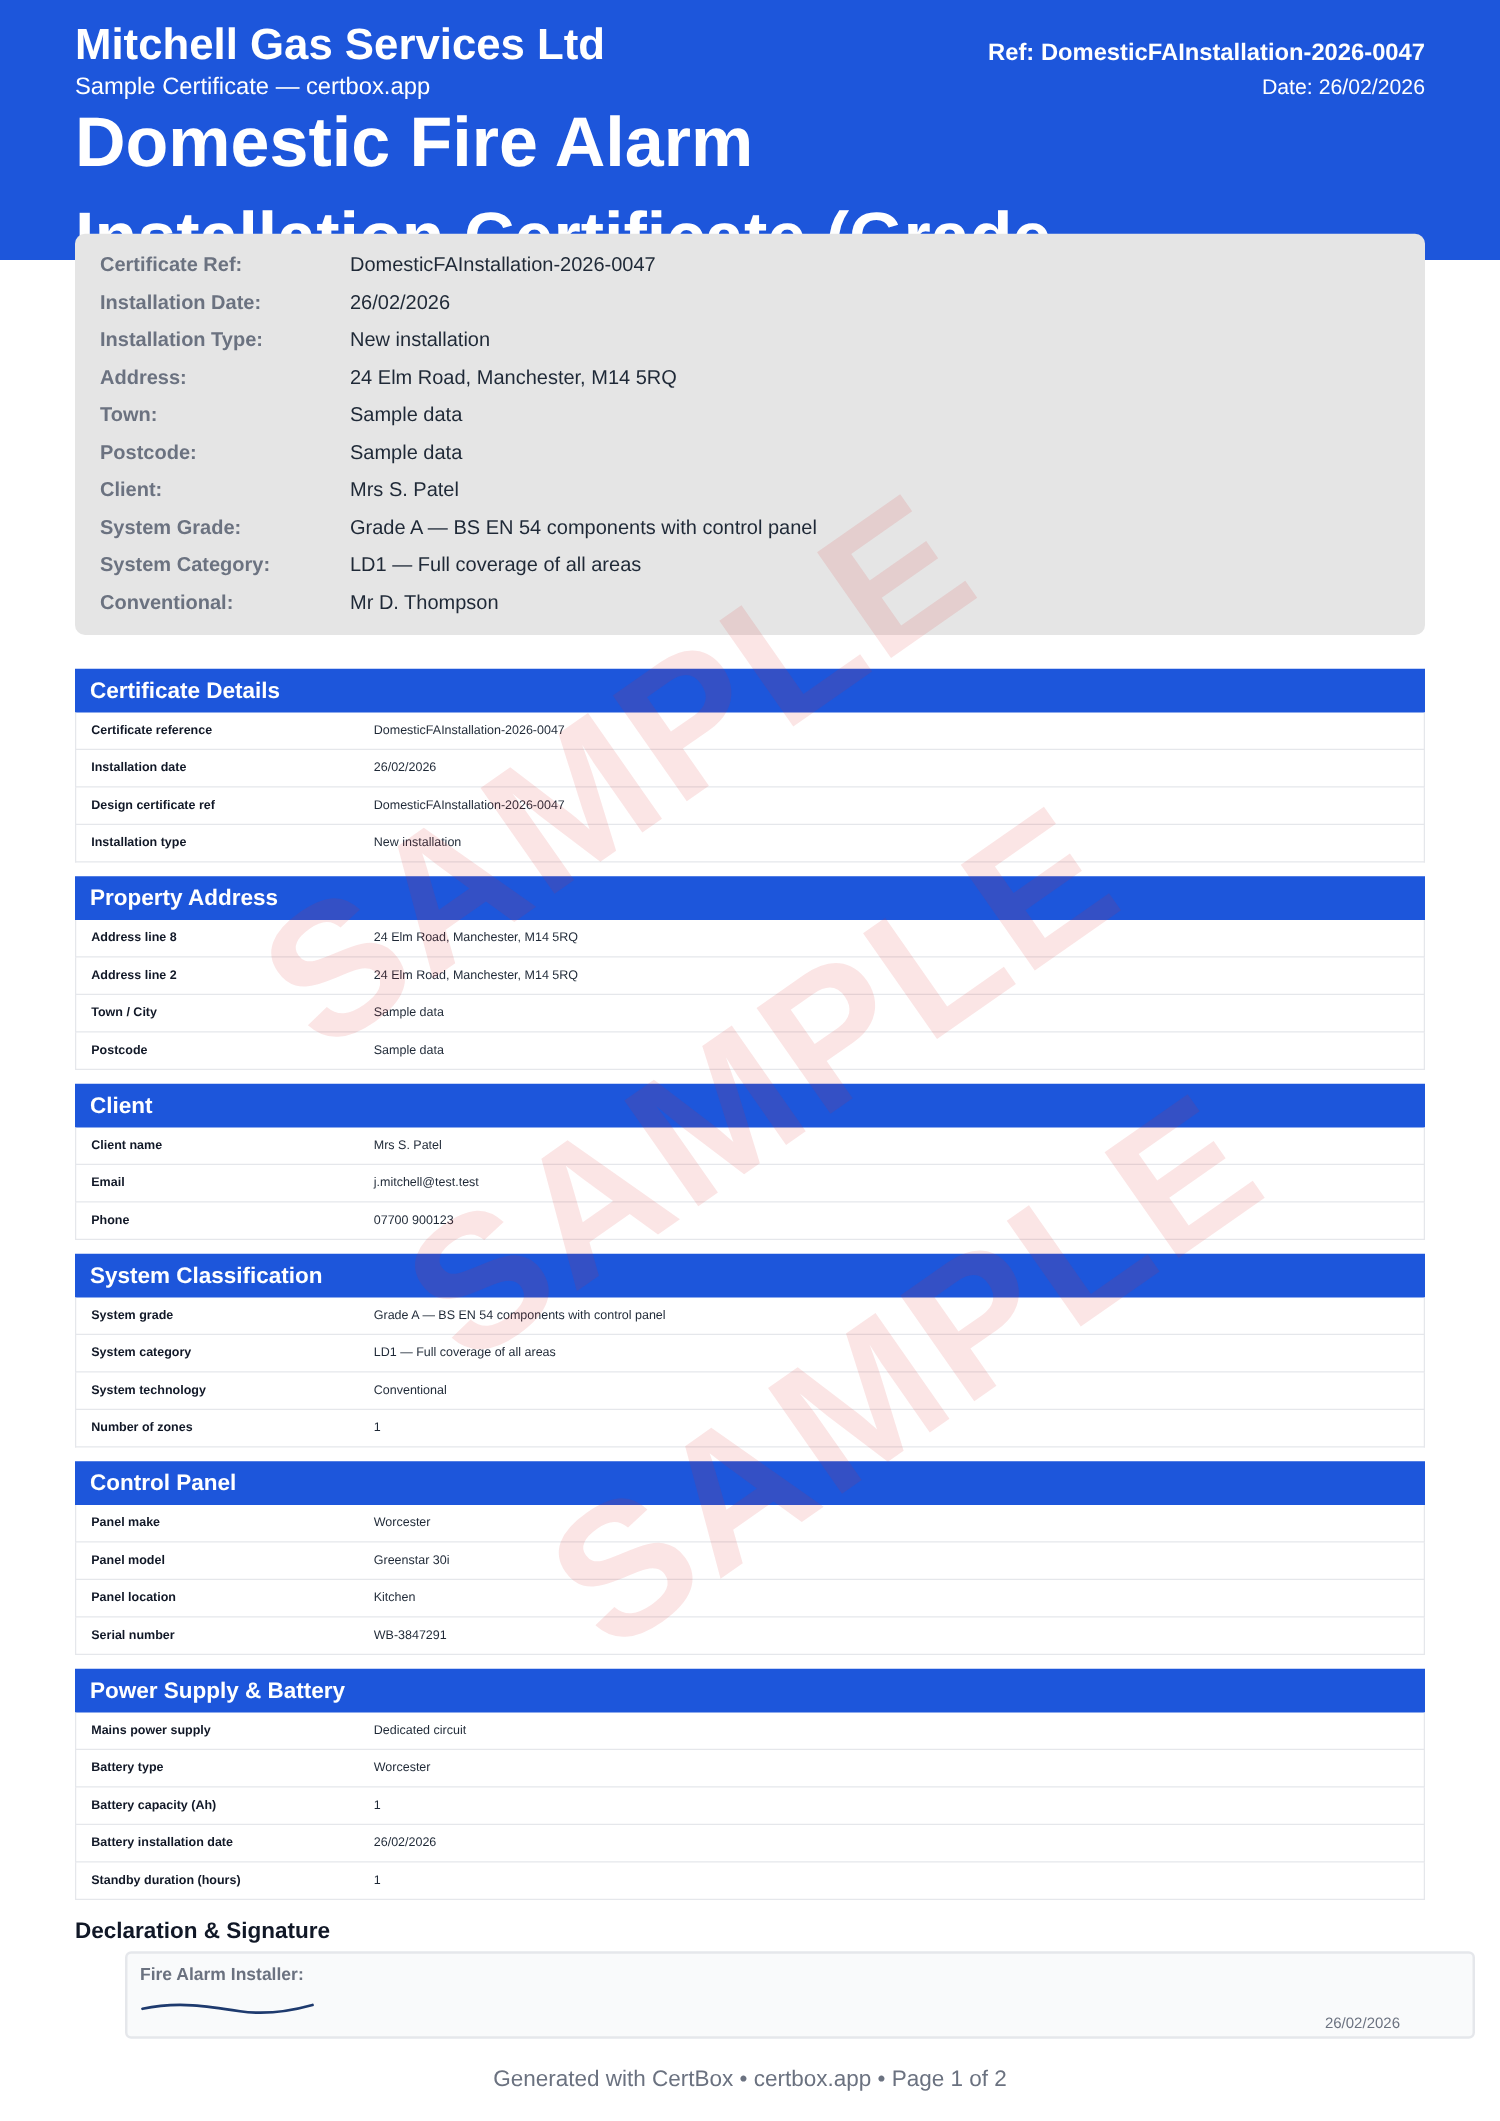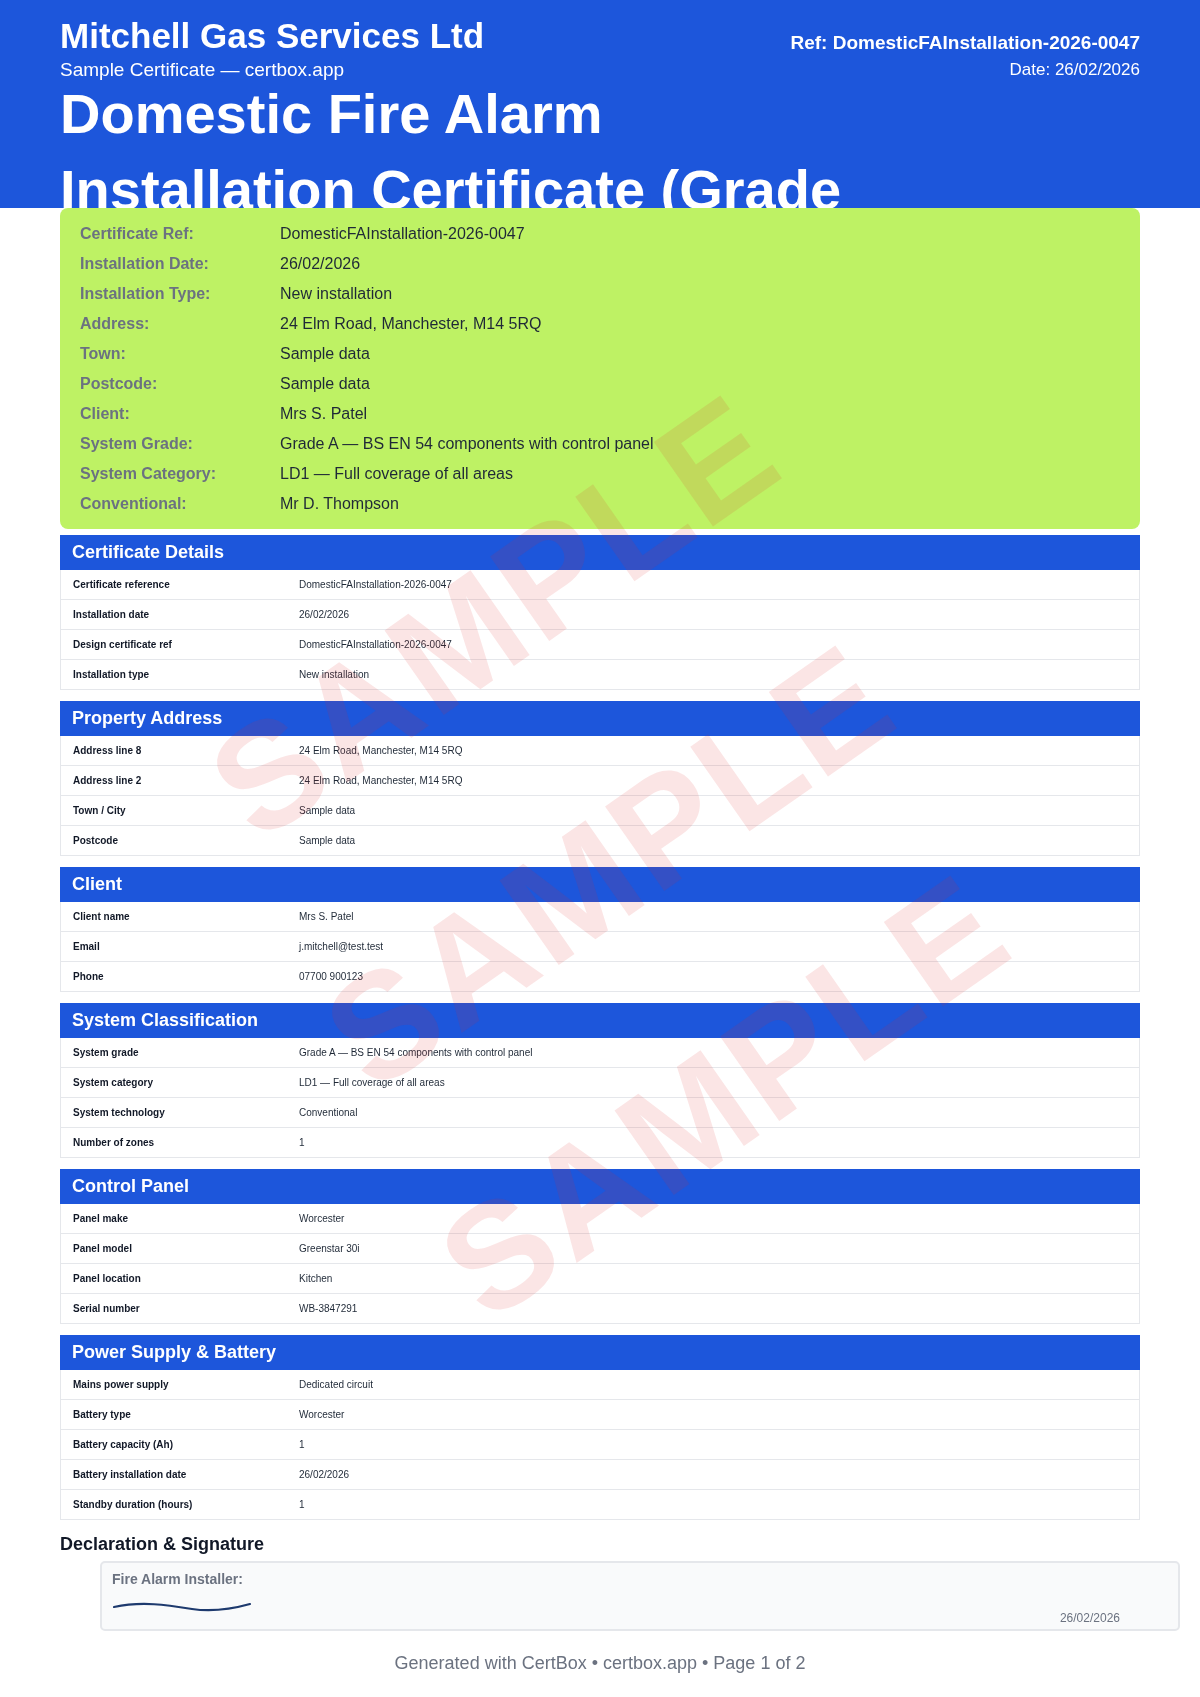--- a/index.html
+++ b/index.html
@@ -6,21 +6,21 @@
   html, body { width: 1200px; background: #ffffff; }
   body { font-family: "Liberation Sans", sans-serif; color: #111827; position: relative; height: 1697px; overflow: hidden; }
 
   .header { background: #1d56db; height: 208px; position: relative; color: #fff; }
   .company { position: absolute; left: 60px; top: 16px; font-size: 35px; font-weight: bold; }
   .subtitle { position: absolute; left: 60px; top: 59px; font-size: 19px; }
   .doc-title { position: absolute; left: 60px; top: 76px; font-size: 56px; font-weight: bold; line-height: 76px; width: 800px; }
   .ref { position: absolute; right: 60px; top: 32px; font-size: 19px; font-weight: bold; text-align: right; }
   .date { position: absolute; right: 60px; top: 60px; font-size: 17px; text-align: right; }
 
-  .summary { position: absolute; left: 60px; top: 208px; width: 1080px; background: #bef264; border-radius: 8px; padding: 11px 20px 10px 20px; }
+  .summary { position: absolute; left: 60px; top: 187px; width: 1080px; background: #e5e5e5; border-radius: 8px; padding: 11px 20px 10px 20px; }
   .summary-row { display: flex; height: 30px; align-items: center; font-size: 16px; }
   .summary-label { width: 200px; color: #6b7280; font-weight: bold; }
   .summary-value { color: #1f2937; }
 
   .section { position: absolute; left: 60px; width: 1080px; }
   .section-head { background: #1d56db; color: #fff; font-weight: bold; font-size: 18px; height: 35px; line-height: 35px; padding-left: 12px; }
   .row { display: flex; height: 30px; align-items: center; border: 1px solid #e5e7eb; border-top: none; font-size: 10px; background: rgba(255,255,255,0.0); }
   .row-label { width: 238px; padding-left: 12px; font-weight: bold; color: #111827; }
   .row-value { color: #1f2937; }
 

